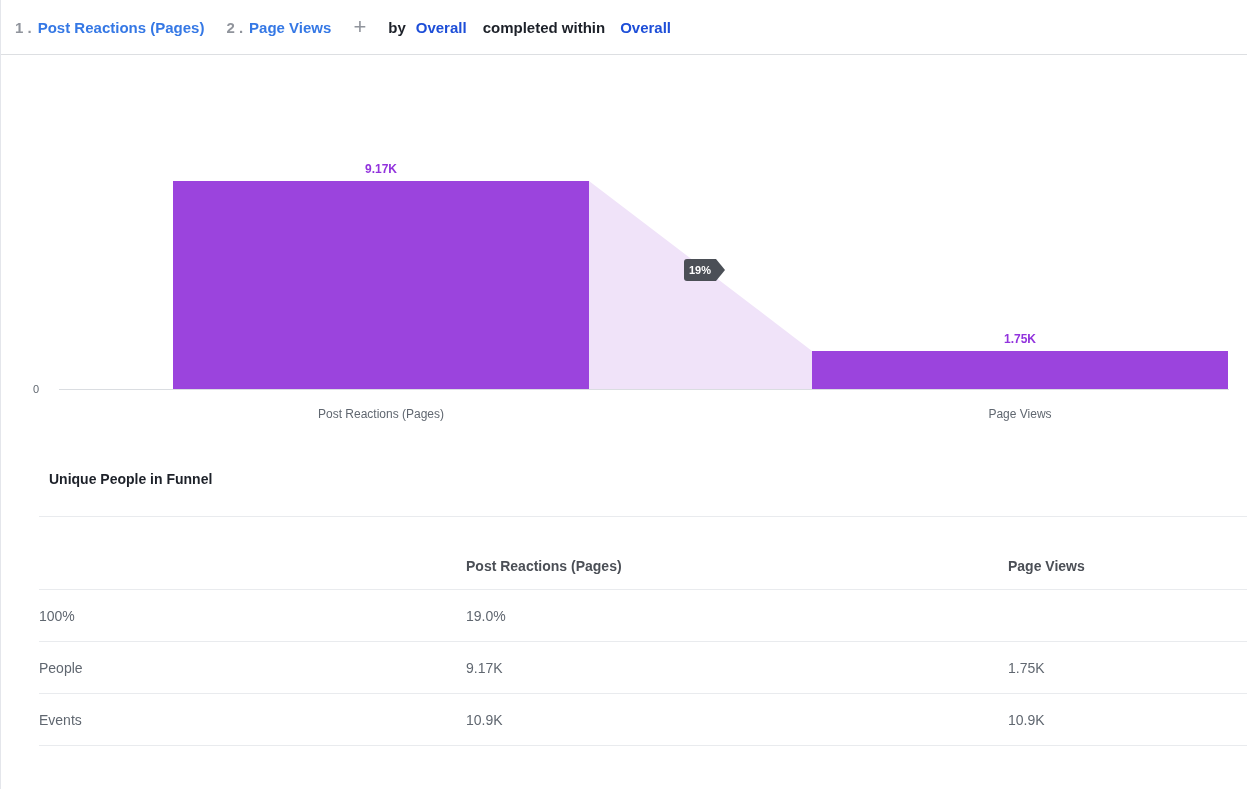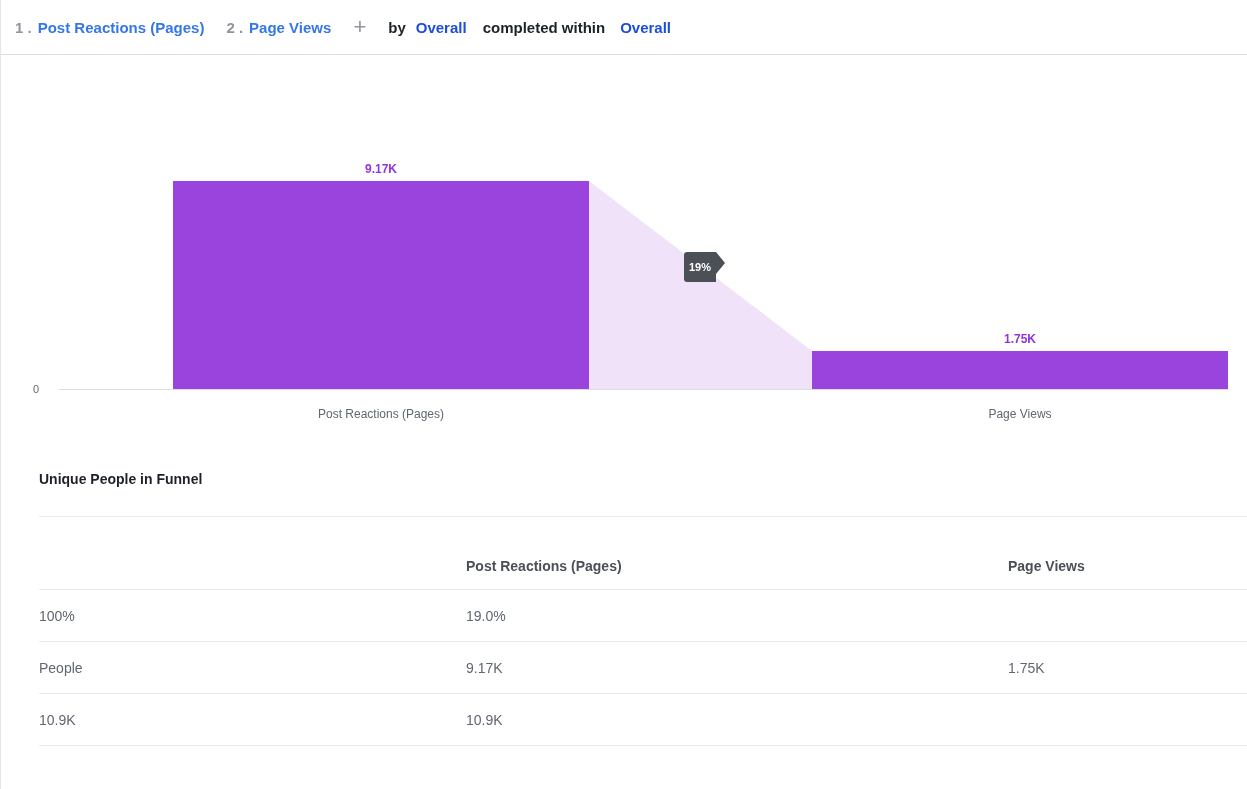--- a/index.html
+++ b/index.html
@@ -35,29 +35,29 @@
   .trap { position:absolute; left:588px; top:181px; width:223px; height:208px;
     background:#f0e3f9;
     clip-path:polygon(0 0, 100% 81.7%, 100% 100%, 0 100%); }
   .val-label { position:absolute; width:416px; text-align:center; font-size:12px;
     font-weight:bold; color:#9233dd; }
   .val1 { left:172px; top:162px; }
   .val2 { left:811px; top:332px; }
   .x-label { position:absolute; top:407px; width:416px; text-align:center;
     font-size:12px; color:#606770; }
   .xl1 { left:172px; } .xl2 { left:811px; }
-  .conv-badge { position:absolute; left:683px; top:252px; display:flex;
-    align-items:stretch; height:30px; }
+  .conv-badge { position:absolute; left:683px; top:259px; display:flex;
+    align-items:stretch; height:22px; }
   .badge-body { background:#4b4f56; color:#fff; font-size:11px; font-weight:bold;
     border-radius:3px 0 0 3px; padding:0 5px; display:flex; align-items:center; }
   .badge-point { width:0; height:0; border-top:11px solid transparent;
     border-bottom:11px solid transparent; border-left:9px solid #4b4f56; }
 
   
-  .tbl-heading { position:absolute; top:471px; left:38px; font-size:14px;
+  .tbl-heading { position:absolute; top:471px; left:48px; font-size:14px;
     font-weight:bold; color:#1d2129; }
   .tbl-top-divider { position:absolute; top:516px; left:38px; right:0;
     height:1px; background:#e9ebee; }
   .tbl { position:absolute; top:517px; left:0; right:0; padding-left:38px; }
   .tbl-row { display:grid; grid-template-columns:427px 542px 1fr;
     align-items:center; height:52px; border-bottom:1px solid #e9ebee;
     font-size:14px; color:#606770; }
   .tbl-header { height:73px; align-items:end; border-bottom:1px solid #e9ebee; }
   .tbl-header > div { padding-bottom:15px; font-weight:bold; color:#4b4f56; }
 </style>
@@ -115,18 +115,19 @@
     <div class="tbl-row">
       <div>100%</div>
       <div>19.0%</div>
     </div>
     <div class="tbl-row">
       <div>People</div>
       <div>9.17K</div>
       <div>1.75K</div>
     </div>
     <div class="tbl-row">
+      <div>Events</div>
       <div>10.9K</div>
       <div>10.9K</div>
     </div>
   </div>
 
 </div>
 
 </body></html>

